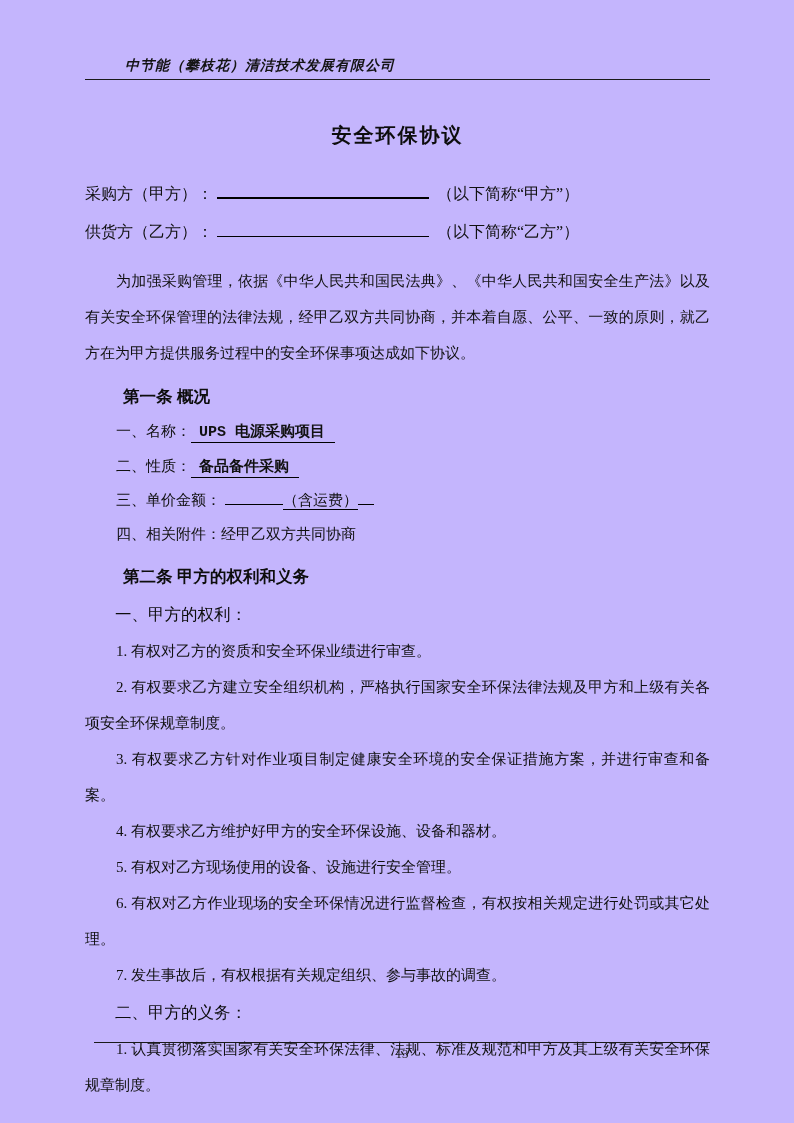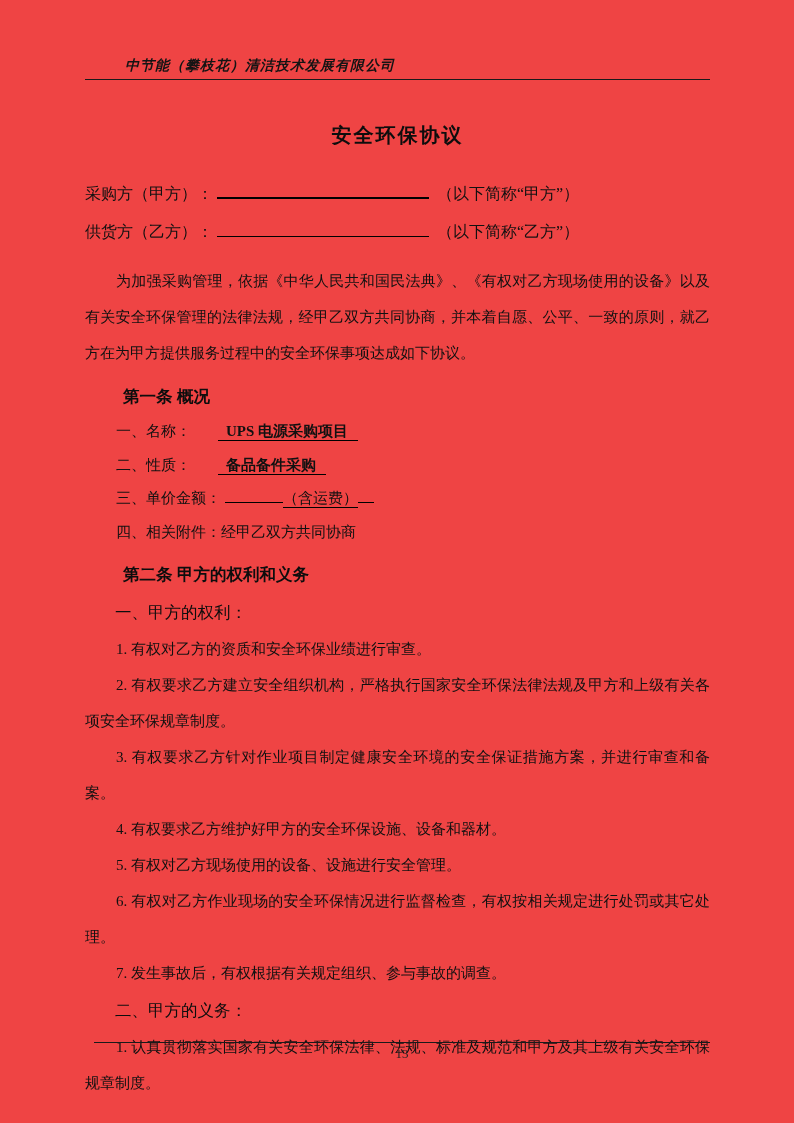--- a/index.html
+++ b/index.html
@@ -4,21 +4,21 @@
 <style>
   * { margin: 0; padding: 0; box-sizing: border-box; }
   html, body { background: #ffffff; }
   body { font-family: "Liberation Serif", serif; color: #111111; }
 
   .page {
     position: relative;
     width: 794px;
     height: 1123px;
     margin: 0 auto;
-    background: #ef4444;
+    background: #c4b5fd;
     padding: 56px 84px 0 85px;
     overflow: hidden;
   }
 
   
   .header {
     border-bottom: 1.6px solid #1a1a1a;
     padding-bottom: 4px;
   }
   .company {
@@ -94,25 +94,24 @@
     color: #0d0d0d;
   }
 
   .item-line {
     font-size: 15px;
     line-height: 33.5px;
     text-indent: 31px;
     white-space: nowrap;
   }
   .bold-underline {
-    font-family: Liberation Serif, serif;
+    font-family: Liberation Mono, monospace;
     font-weight: bold;
     border-bottom: 1.4px solid #000;
     padding: 0 10px 1px 8px;
-    margin-left: 27px;
   }
   .underline-reg {
     border-bottom: 1.2px solid #000;
     padding-bottom: 1px;
   }
   .blank-short {
     display: inline-block;
     width: 58px;
     height: 4px;
     border-bottom: 1.2px solid #000;
@@ -158,21 +157,21 @@
     <div class="party-line">
       <span>采购方（甲方）：</span><span class="blank blank-a"></span><span>（以下简称“甲方”）</span>
     </div>
     <div class="party-line">
       <span>供货方（乙方）：</span><span class="blank blank-b"></span><span>（以下简称“乙方”）</span>
     </div>
   </div>
 
   <div class="body-block">
 
-    <p class="para indent">为加强采购管理，依据《中华人民共和国民法典》、《有权对乙方现场使用的设备》以及有关安全环保管理的法律法规，经甲乙双方共同协商，并本着自愿、公平、一致的原则，就乙方在为甲方提供服务过程中的安全环保事项达成如下协议。</p>
+    <p class="para indent">为加强采购管理，依据《中华人民共和国民法典》、《中华人民共和国安全生产法》以及有关安全环保管理的法律法规，经甲乙双方共同协商，并本着自愿、公平、一致的原则，就乙方在为甲方提供服务过程中的安全环保事项达成如下协议。</p>
 
     <div class="sec">第一条 概况</div>
 
     <p class="item-line">
       <span>一、名称：</span><span class="bold-underline">UPS 电源采购项目</span>
     </p>
     <p class="item-line">
       <span>二、性质：</span><span class="bold-underline">备品备件采购</span>
     </p>
     <p class="item-line">

